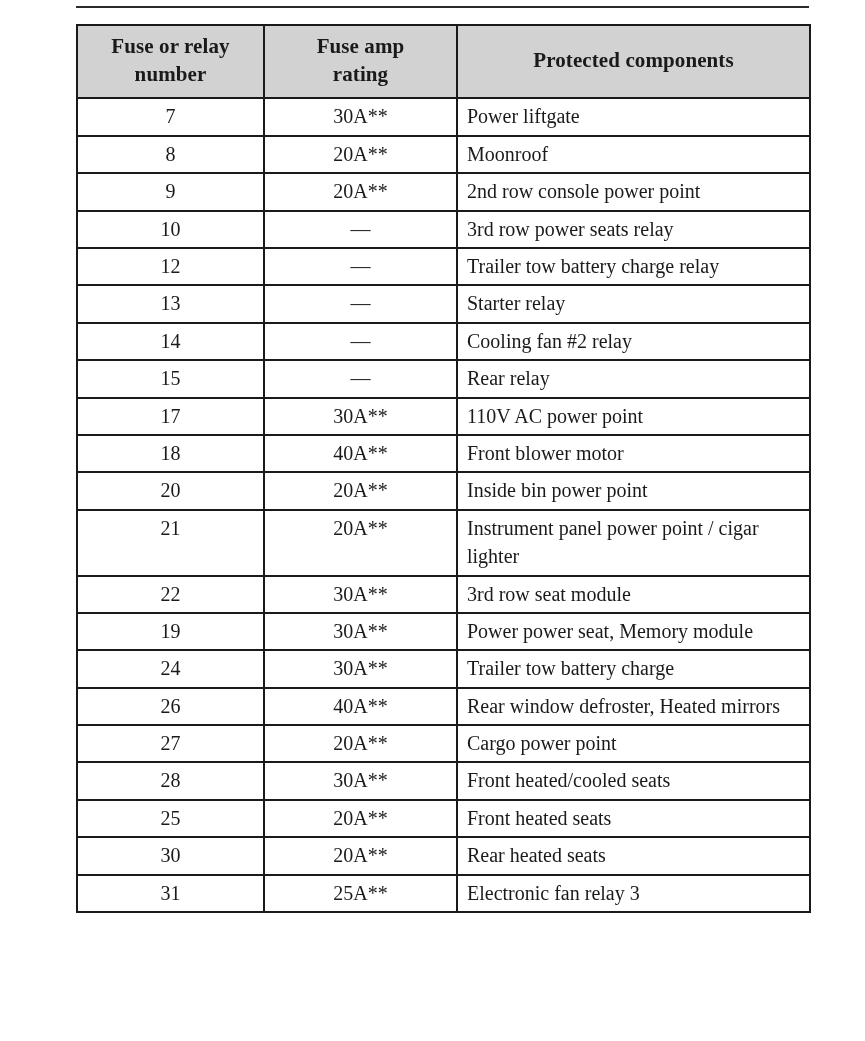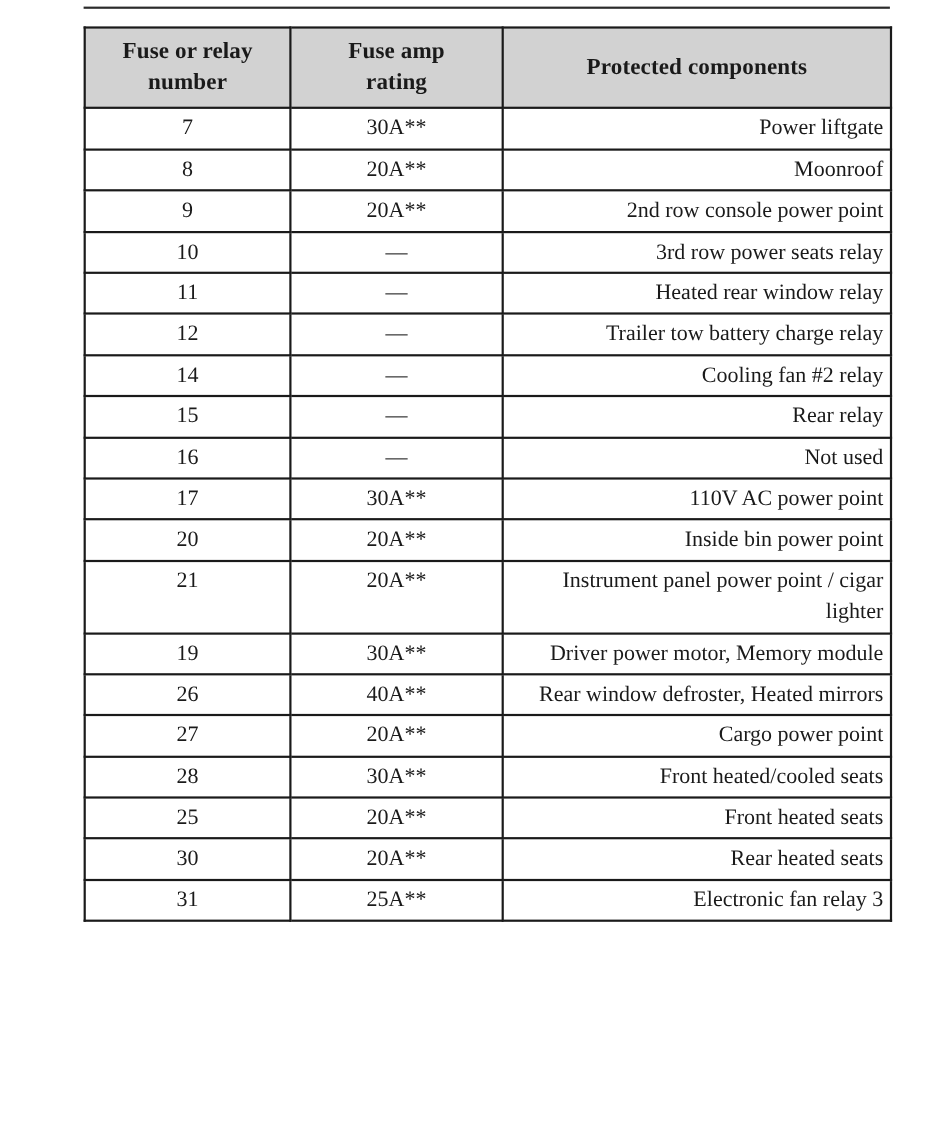--- a/index.html
+++ b/index.html
@@ -72,21 +72,21 @@
     padding: 3px 4px 4px 4px;
     height: 25px;
   }
 
   tbody td.num,
   tbody td.rating {
     text-align: center;
   }
 
   tbody td.comp {
-    text-align: right;
+    text-align: left;
     padding-left: 9px;
     padding-right: 6px;
   }
 </style>
 </head>
 <body>
 
 <div class="page">
 
   <div class="top-rule"></div>
@@ -128,63 +128,73 @@
             <td class="num">9</td>
             <td class="rating">20A**</td>
             <td class="comp">2nd row console power point</td>
           </tr>
           <tr>
             <td class="num">10</td>
             <td class="rating">—</td>
             <td class="comp">3rd row power seats relay</td>
           </tr>
           <tr>
-            <td class="num">11</td>
-            <td class="rating">—</td>
-            <td class="comp">Heated rear window relay</td>
-          </tr>
-          <tr>
             <td class="num">12</td>
             <td class="rating">—</td>
             <td class="comp">Trailer tow battery charge relay</td>
           </tr>
           <tr>
+            <td class="num">13</td>
+            <td class="rating">—</td>
+            <td class="comp">Starter relay</td>
+          </tr>
+          <tr>
             <td class="num">14</td>
             <td class="rating">—</td>
             <td class="comp">Cooling fan #2 relay</td>
           </tr>
           <tr>
             <td class="num">15</td>
             <td class="rating">—</td>
             <td class="comp">Rear relay</td>
           </tr>
           <tr>
-            <td class="num">16</td>
-            <td class="rating">—</td>
-            <td class="comp">Not used</td>
-          </tr>
-          <tr>
             <td class="num">17</td>
             <td class="rating">30A**</td>
             <td class="comp">110V AC power point</td>
           </tr>
           <tr>
+            <td class="num">18</td>
+            <td class="rating">40A**</td>
+            <td class="comp">Front blower motor</td>
+          </tr>
+          <tr>
             <td class="num">20</td>
             <td class="rating">20A**</td>
             <td class="comp">Inside bin power point</td>
           </tr>
           <tr>
             <td class="num">21</td>
             <td class="rating">20A**</td>
             <td class="comp">Instrument panel power point / cigar lighter</td>
           </tr>
           <tr>
+            <td class="num">22</td>
+            <td class="rating">30A**</td>
+            <td class="comp">3rd row seat module</td>
+          </tr>
+          <tr>
             <td class="num">19</td>
             <td class="rating">30A**</td>
-            <td class="comp">Driver power motor, Memory module</td>
+            <td class="comp">Power power seat, Memory module</td>
+          </tr>
+          <tr>
+            <td class="num">24</td>
+            <td class="rating">30A**</td>
+            <td class="comp">Trailer tow battery charge</td>
           </tr>
           <tr>
             <td class="num">26</td>
             <td class="rating">40A**</td>
             <td class="comp">Rear window defroster, Heated mirrors</td>
           </tr>
           <tr>
             <td class="num">27</td>
             <td class="rating">20A**</td>
             <td class="comp">Cargo power point</td>

